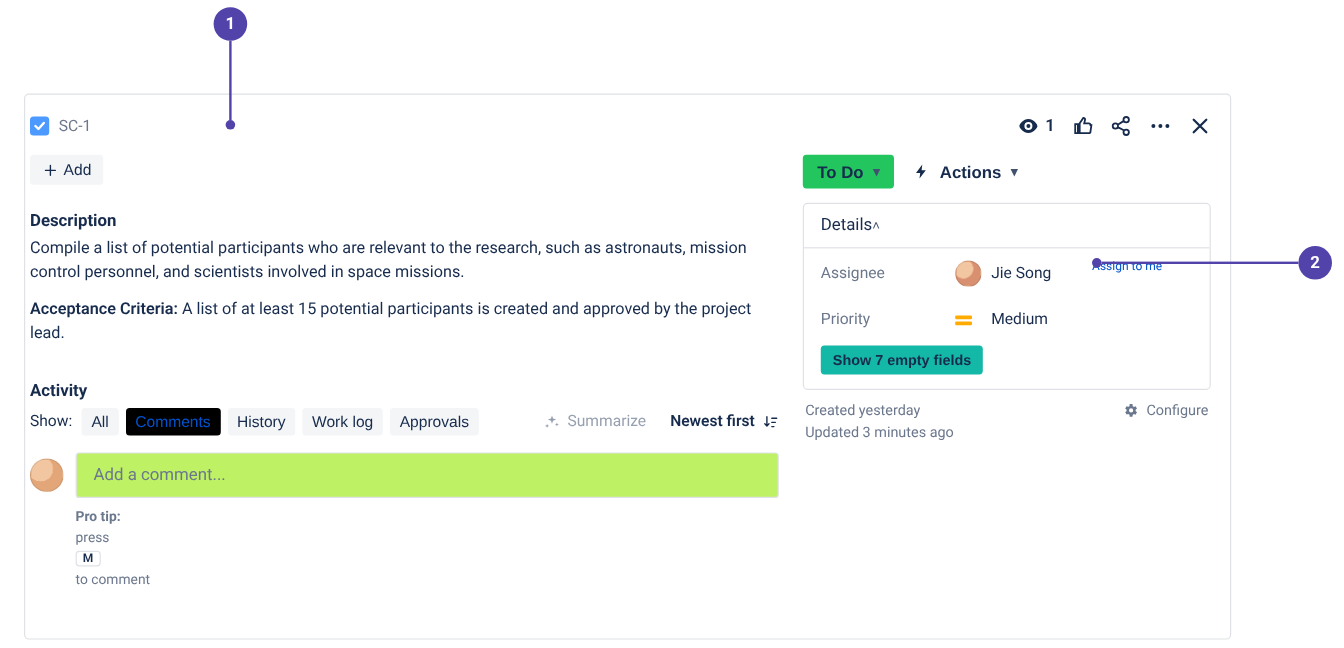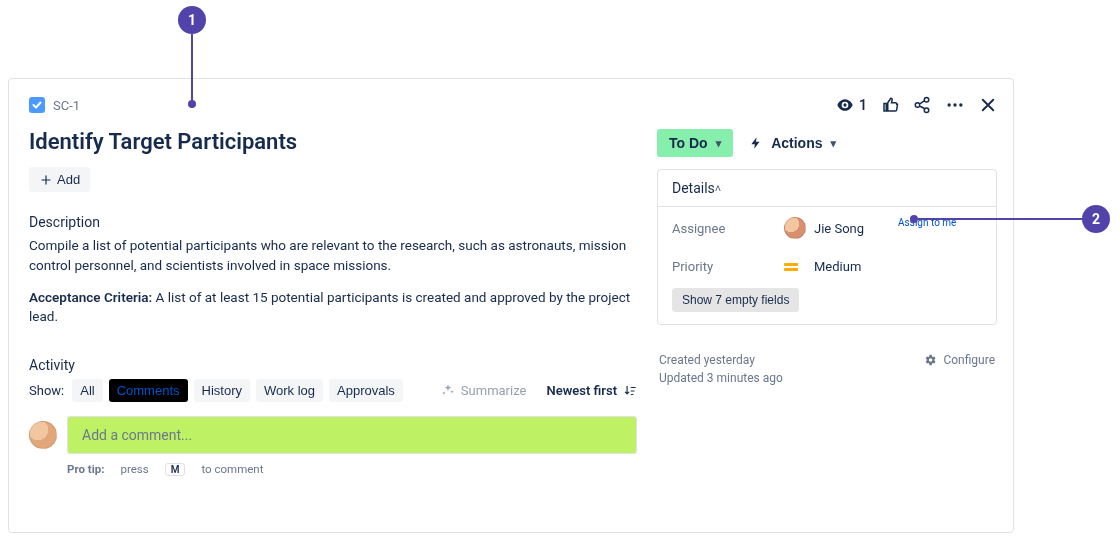--- a/index.html
+++ b/index.html
@@ -8,27 +8,27 @@
     background: #fff;
     width: 1120px;
     height: 540px;
     position: relative;
     overflow: hidden;
     color: #172B4D;
     font-size: 14px;
   }
   .card {
     position: absolute;
-    left: 8px;
+    left: 20px;
     top: 78px;
     width: 1006px;
     height: 455px;
     border: 1px solid #DFE1E6;
     border-radius: 4px;
-    padding: 16px 16px 16px 20px;
+    padding: 16px 16px 16px 4px;
     background: #fff;
   }
 
   
   .top-row { display: flex; align-items: center; justify-content: space-between; margin-bottom: 14px; }
   .breadcrumb { display: flex; align-items: center; gap: 8px; }
   .task-icon {
     width: 16px; height: 16px; border-radius: 3px; background: #4C9AFF;
     display: flex; align-items: center; justify-content: center;
     color: #fff; font-size: 10px;
@@ -41,21 +41,21 @@
   .two-col { display:flex; gap:20px; }
   .left-col { flex: 1 1 auto; min-width:0; }
   .right-col { width: 340px; flex: 0 0 340px; }
 
   h1.title { font-size: 22px; font-weight: 600; color:#172B4D; margin-bottom: 12px; line-height:1.2; }
   .add-btn {
     display:inline-flex; align-items:center; gap:4px;
     background:#F4F5F7; color:#172B4D; font-size:13px;
     padding:5px 10px; border-radius:3px; border:none; cursor:pointer;
   }
-  h3.sec { font-size:14px; font-weight:400; margin-top:22px; margin-bottom:6px; color:#172B4D;}
+  h3.sec { font-size:14px; font-weight:700; margin-top:22px; margin-bottom:6px; color:#172B4D;}
   .para { font-size:13.5px; color:#172B4D; line-height:1.45; }
   .para strong { font-weight:600; }
 
   
   .activity-row { display:flex; align-items:center; justify-content:space-between; margin-top:6px; font-size:13px; gap:10px;}
   .tabs { display:flex; align-items:center; gap:6px; }
   .tabs .lbl { color:#172B4D; margin-right:2px; }
   .tab {
     padding:4px 8px; border-radius:3px; cursor:pointer; background:transparent; border:none; font-size:13px; color:#172B4D;
   }
@@ -67,28 +67,28 @@
   .comment-row { display:flex; align-items:center; gap:10px; margin-top:14px;}
   .avatar {
     width:28px; height:28px; border-radius:50%; background:#FFAB00; flex:0 0 28px;
     background: radial-gradient(circle at 30% 30%, #f2c6a0 0 40%, #e2a679 41% 100%);
     border:1px solid rgba(0,0,0,0.08);
   }
   .avatar.small { width:22px; height:22px; flex:0 0 22px; }
   .comment-input {
     flex:1; border:1px solid #DFE1E6; border-radius:3px; padding:10px 14px; color:#6B778C; background:#bef264;
   }
-  .protip { font-size:11.5px; color:#6B778C; margin-left:38px; margin-top:8px; display:flex; align-items:flex-end; gap:16px;}
+  .protip { font-size:11.5px; color:#6B778C; margin-left:38px; margin-top:8px; display:flex; align-items:flex-start; gap:4px;flex-direction:column;}
   .kbd { border:1px solid #DFE1E6; border-radius:3px; padding:0 5px; font-size:10px; background:#fff; color:#172B4D; font-weight:600;}
 
   
   .status-row { display:flex; align-items:center; gap:12px; margin-bottom:12px;}
   .status-btn {
     display:inline-flex; align-items:center; gap:8px;
-    background:#86efac; border:none; border-radius:3px;
+    background:#22c55e; border:none; border-radius:3px;
     padding:6px 12px; font-size:14px; font-weight:600; cursor:pointer; color:#172B4D;
   }
   .actions-btn {
     display:inline-flex; align-items:center; gap:8px; background:transparent; border:none;
     font-size:14px; font-weight:600; cursor:pointer; color:#172B4D; padding:6px 4px;
   }
   .chev { font-size:11px; color:#42526E; }
   .details-panel {
     border:1px solid #DFE1E6; border-radius:4px; overflow:hidden;
   }
@@ -105,26 +105,26 @@
   .assign-link { color:#0052CC; font-size:10px; cursor:pointer; margin-left:30px; }
   .priority-icon {
     width:14px; height:12px; display:inline-block; position:relative; margin-right:8px; vertical-align:middle;
   }
   .priority-icon::before, .priority-icon::after {
     content:''; position:absolute; left:0; width:14px; height:3px; background:#FFAB00; border-radius:1px;
   }
   .priority-icon::before { top:2px; }
   .priority-icon::after { top:7px; }
   .empty-fields {
-    margin:4px 14px 12px; background:#e5e5e5; border:none; border-radius:3px;
-    padding:5px 10px; font-size:12px; display:inline-block; cursor:pointer; color:#172B4D;
+    margin:4px 14px 12px; background:#14b8a6; border:none; border-radius:3px;
+    padding:5px 10px; font-size:12px; display:inline-block; cursor:pointer; color:#172B4D;font-weight:bold;
   }
   .meta-row {
     display:flex; align-items:flex-start; justify-content:space-between;
-    font-size:12px; color:#6B778C; margin-top:28px; padding:0 2px;
+    font-size:12px; color:#6B778C; margin-top:10px; padding:0 2px;
   }
   .configure { display:flex; align-items:center; gap:6px; color:#6B778C; cursor:pointer; }
 
   
   .marker {
     position:absolute; width:28px; height:28px; border-radius:50%;
     background:#5243AA; color:#fff; display:flex; align-items:center; justify-content:center;
     font-weight:700; font-size:14px; z-index:20;
   }
   .leader { position:absolute; background:#5243AA; z-index:19; }
@@ -183,21 +183,20 @@
             <path stroke="#172B4D" stroke-width="2.5" stroke-linecap="round" d="M5 5l14 14M19 5L5 19"></path>
           </svg>
       </span>
     </div>
   </div>
 
   <div class="two-col">
 
     <div class="left-col">
 
-      <h1 class="title">Identify Target Participants</h1>
 
       <button class="add-btn">
         <svg width="14" height="14" viewBox="0 0 24 24">
             <path stroke="#172B4D" stroke-width="2" stroke-linecap="round" d="M12 5v14M5 12h14"></path>
           </svg>
         <span>Add</span>
       </button>
 
       <h3 class="sec">Description</h3>
       <p class="para">Compile a list of potential participants who are relevant to the research, such as astronauts, mission control personnel, and scientists involved in space missions.</p>

